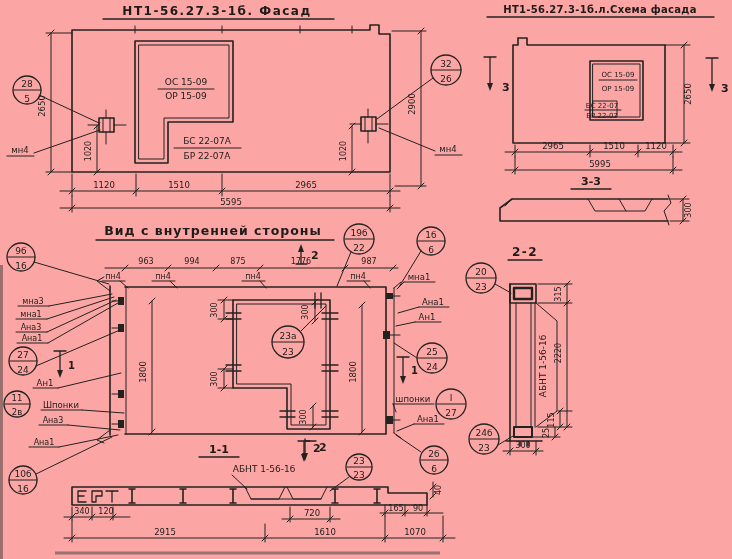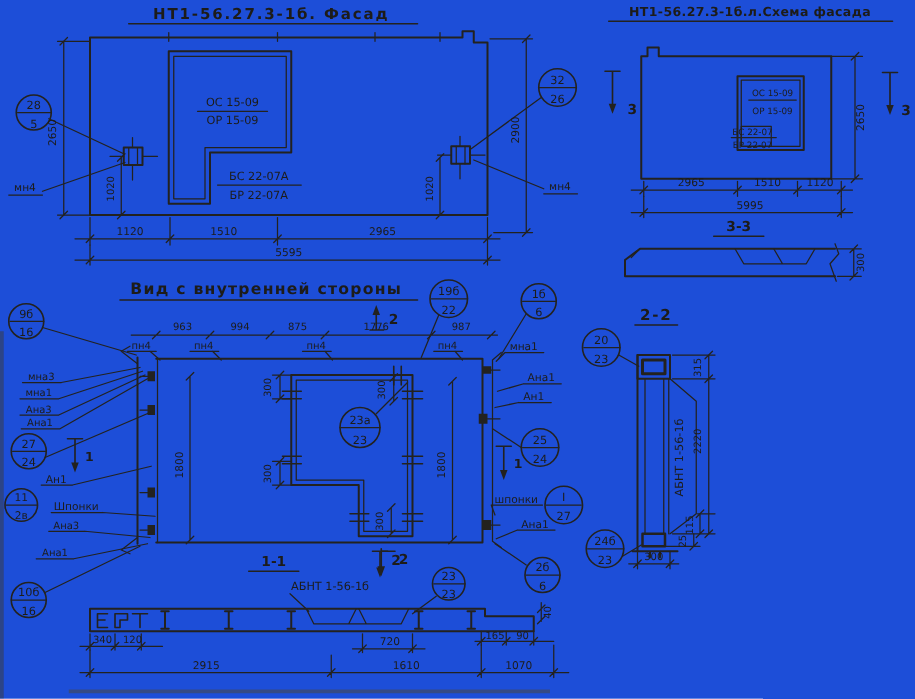--- a/index.html
+++ b/index.html
@@ -1,16 +1,16 @@
 <!DOCTYPE html>
 <html><head>
 <meta charset="utf-8">
 <style>
   html,body{margin:0;padding:0}
-  .stage{position:relative;width:732px;height:559px;background:#1d4ed8;overflow:hidden;font-family:"DejaVu Sans",sans-serif}
+  .stage{position:relative;width:732px;height:559px;background:#fca5a5;overflow:hidden;font-family:"DejaVu Sans",sans-serif}
   svg{position:absolute;left:0;top:0}
   .ink{stroke:#23221f;fill:none;stroke-width:1;stroke-linecap:round;stroke-linejoin:round}
   .w13{stroke-width:1.3}.w16{stroke-width:1.6}.w2{stroke-width:2}.w24{stroke-width:2.4}
   .fillink{fill:#23221f;stroke:none}
   text{fill:#1d1c19;font-family:"DejaVu Sans",sans-serif}
   .t7{font-size:7px}.t8{font-size:8px}.t85{font-size:8.5px}.t9{font-size:9px}
   .t10{font-size:10px;font-weight:bold}.t11{font-size:11px;font-weight:bold}
   .t12{font-size:12px;font-weight:bold;letter-spacing:1.5px}
   .t13{font-size:12.5px;font-weight:bold;letter-spacing:1px}
   .t10s{font-size:10px;font-weight:bold;letter-spacing:.3px}

